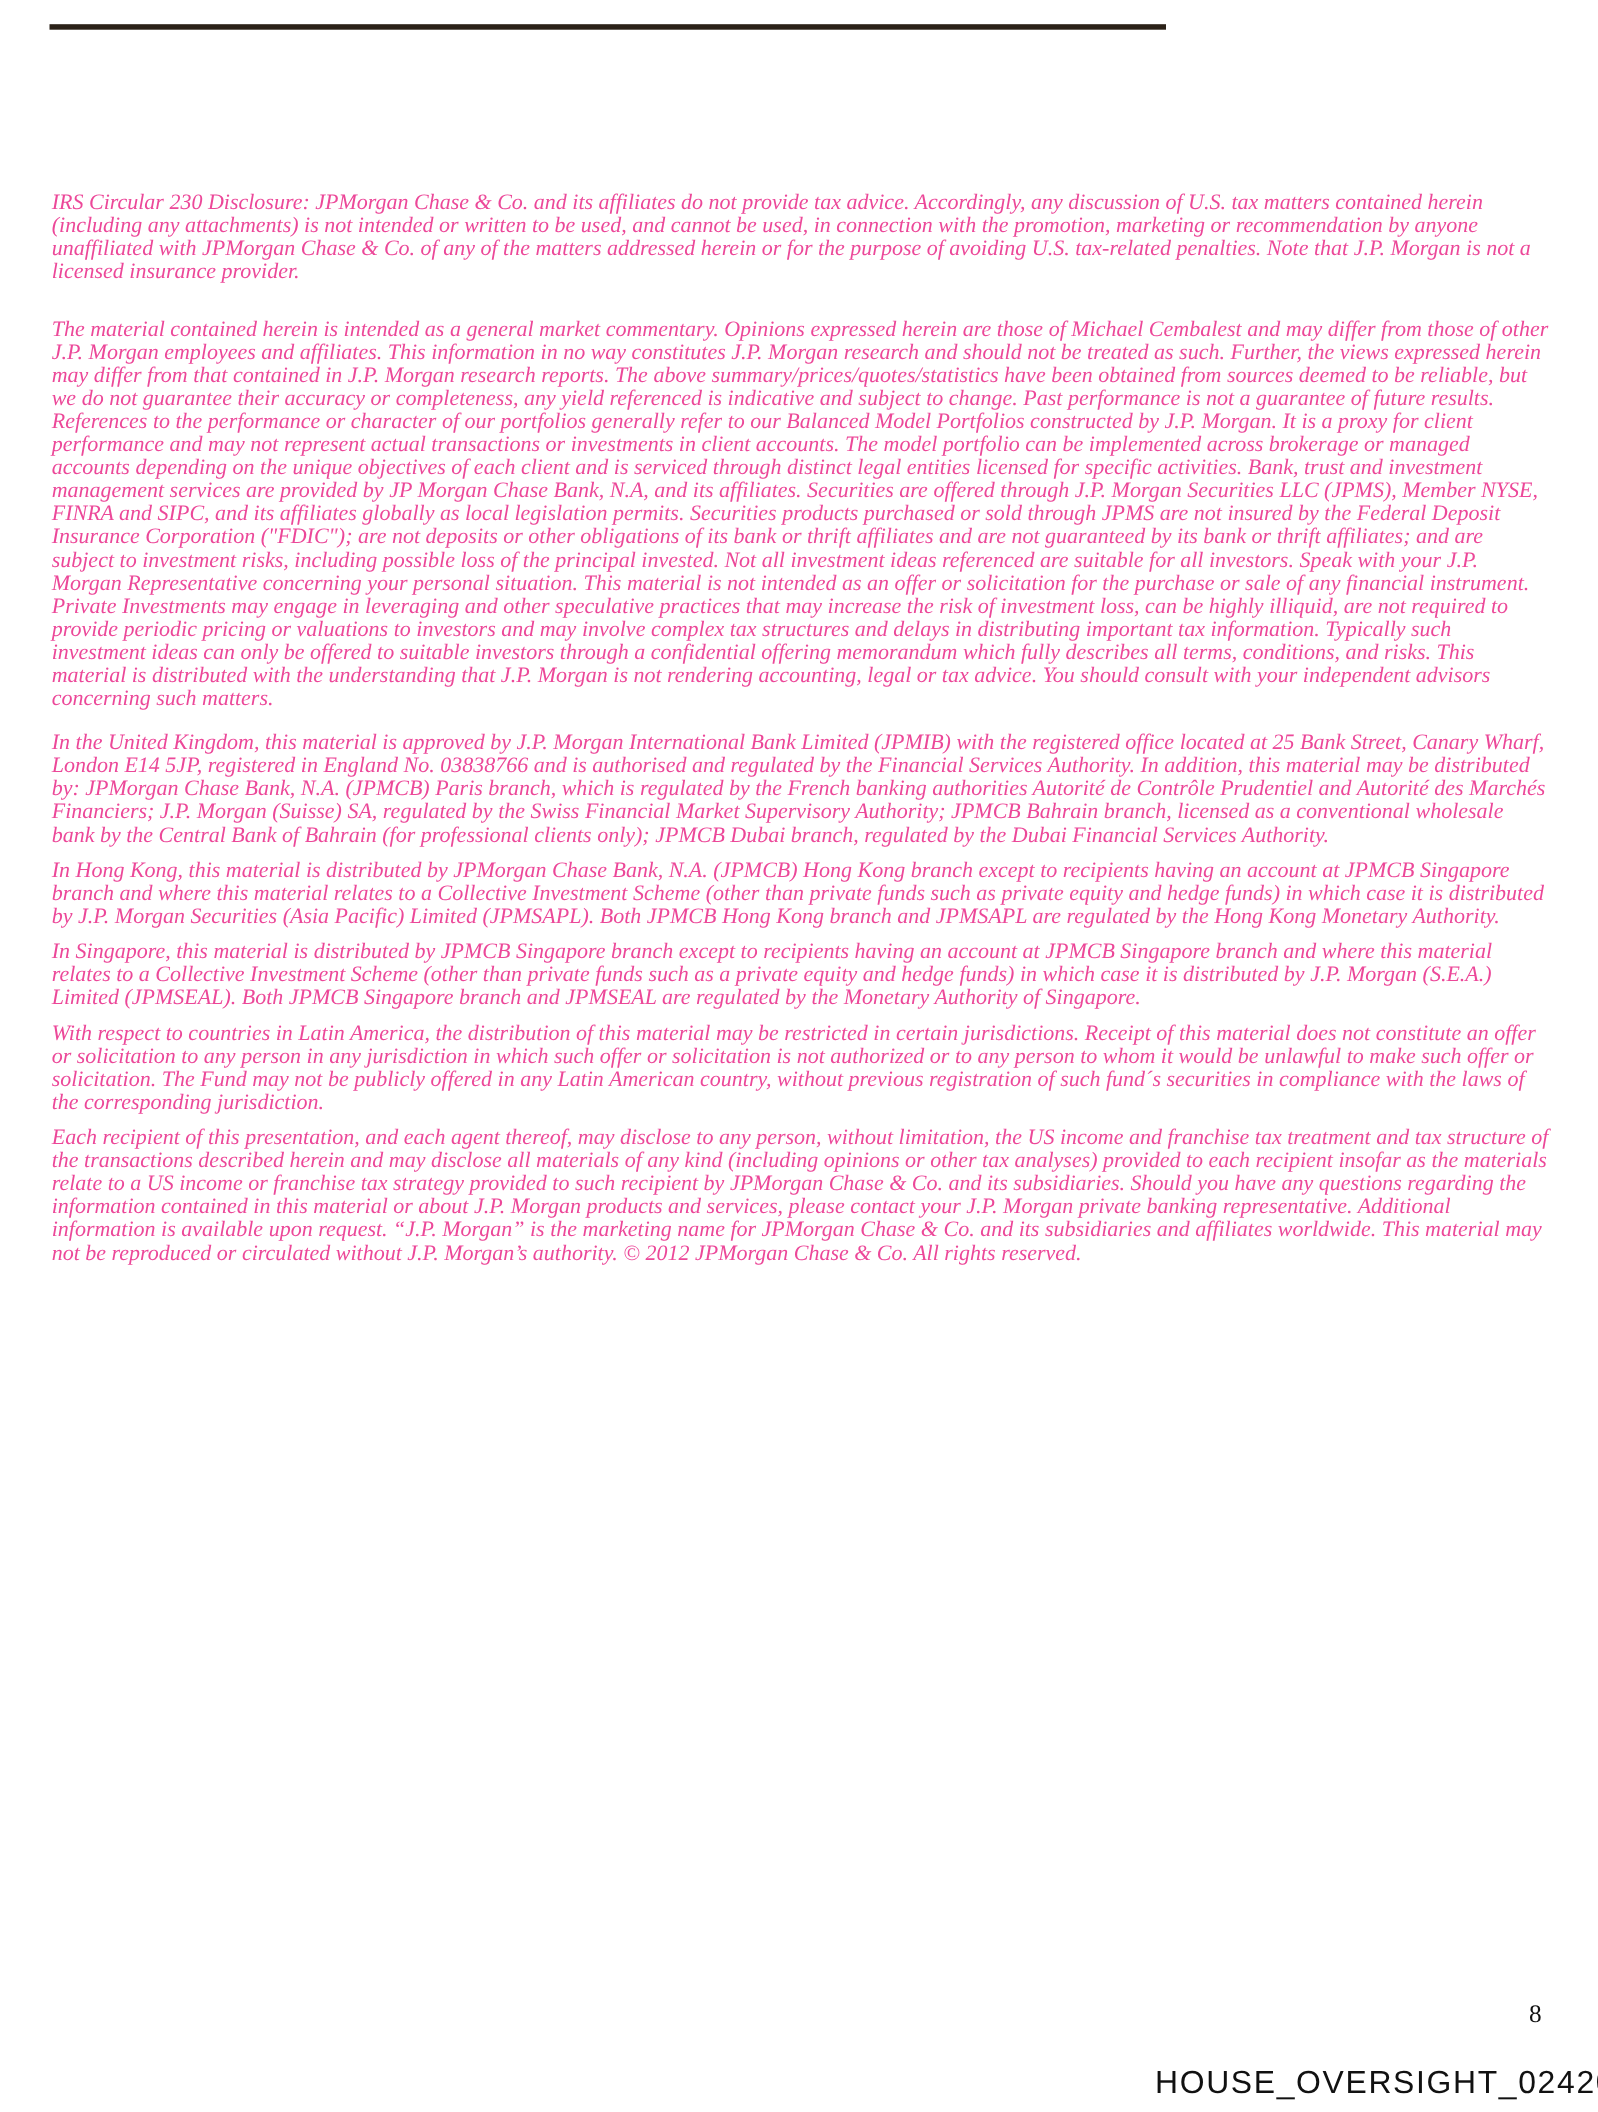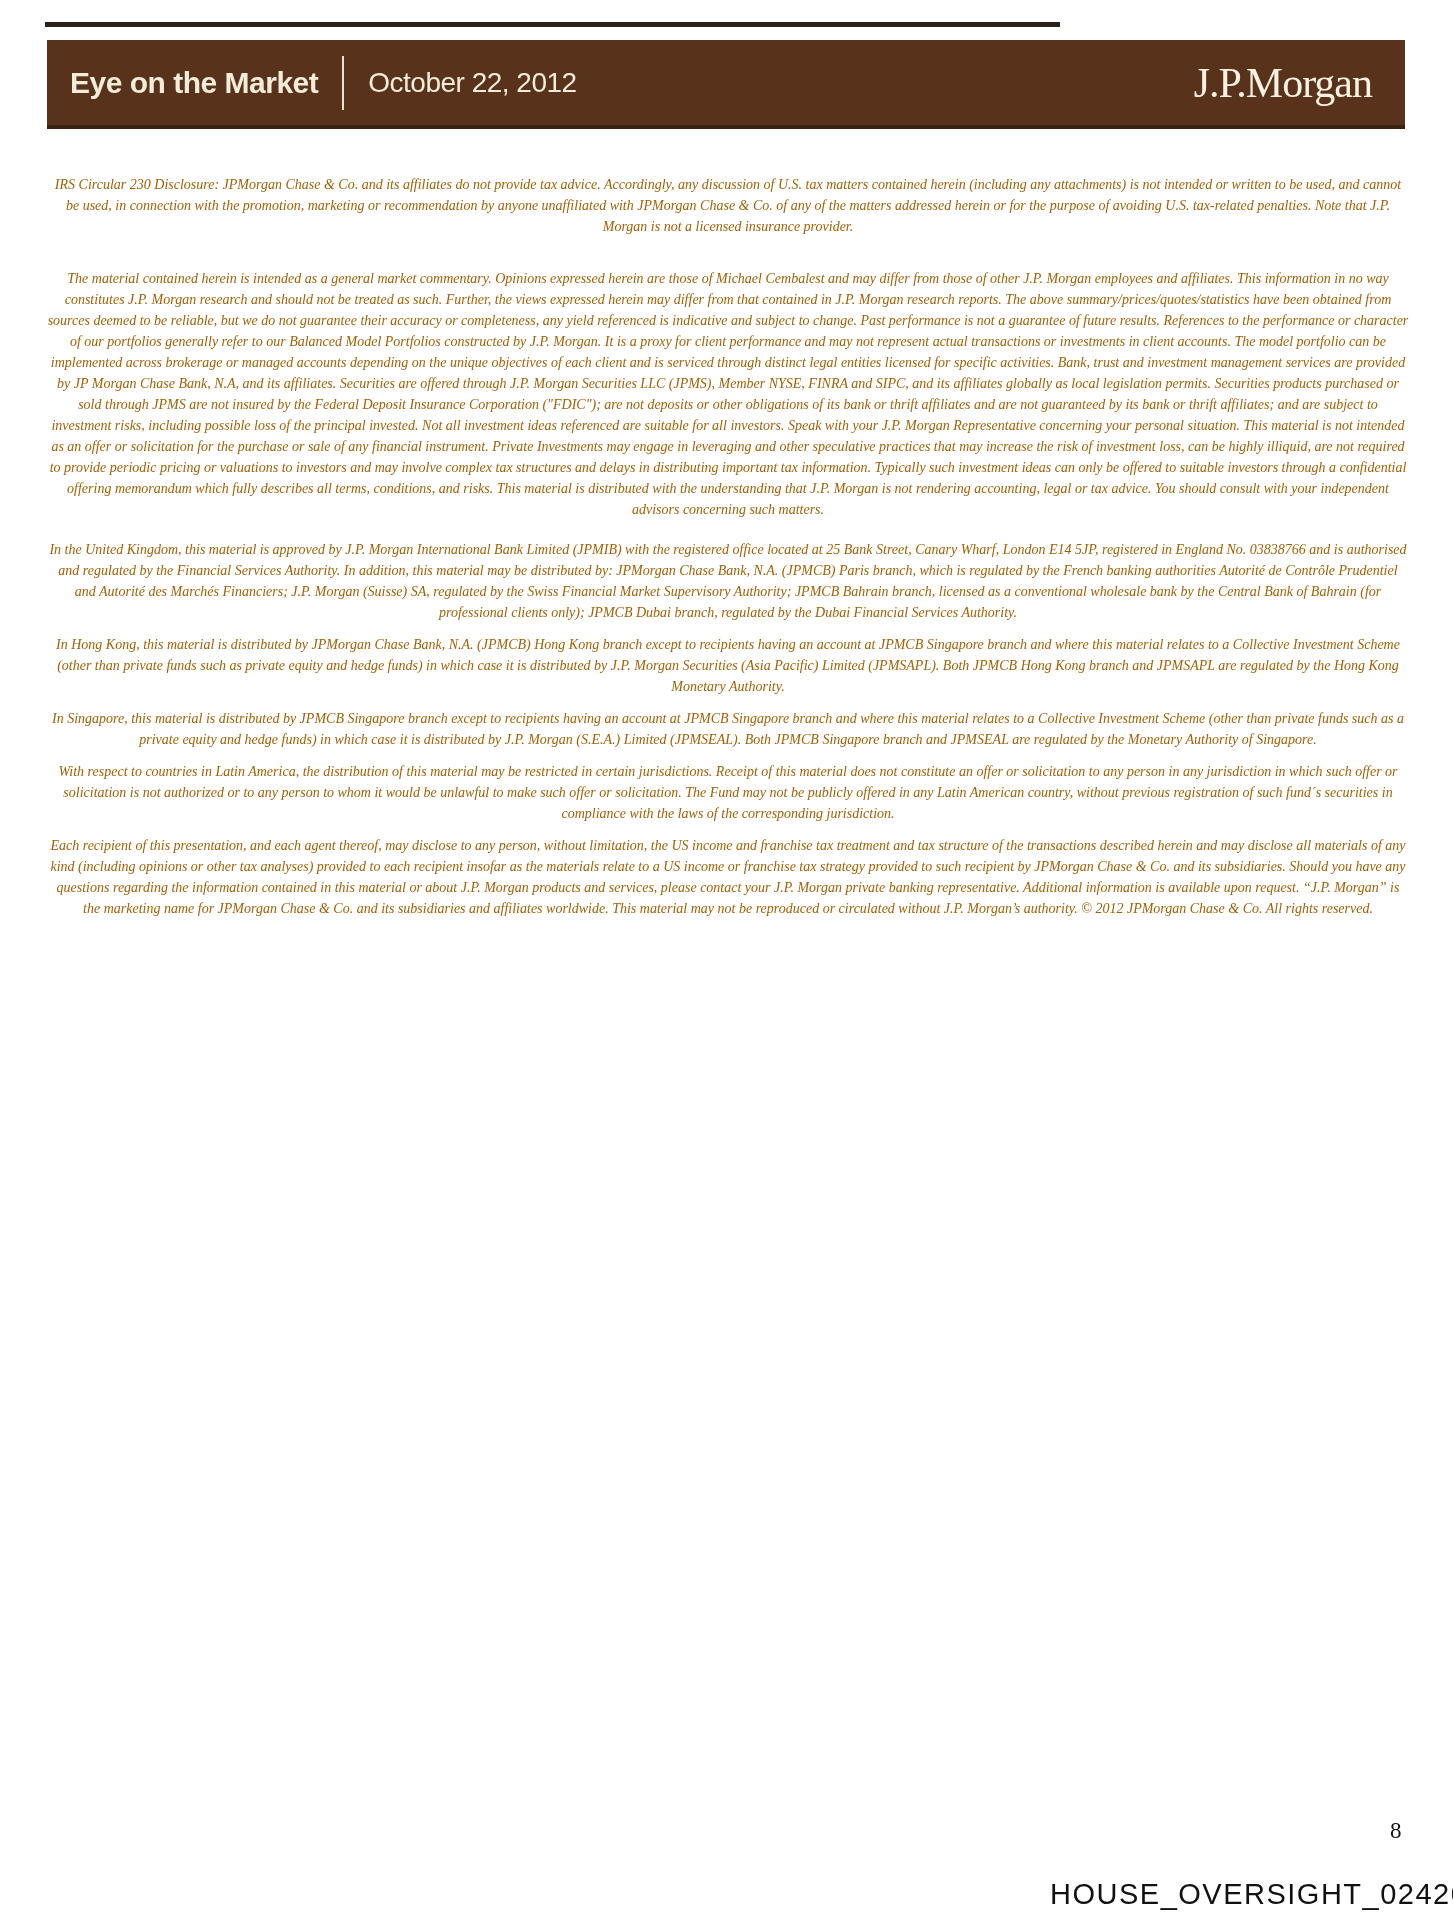--- a/index.html
+++ b/index.html
@@ -78,24 +78,24 @@
     color: #000000;
     white-space: nowrap;
   }
   .body-text {
     position: absolute;
     left: 47px;
     top: 174px;
     width: 1362px;
     font-family: "Liberation Serif", serif;
     font-style: italic;
-    font-size: 14px;
+    font-size: 20px;
     line-height: 21px;
-    color: #a16207;
-    text-align: center;
+    color: #ec4899;
+    text-align: left;
   }
   .body-text p {
     margin: 0 0 11px 0;
   }
   .body-text p.gap-xl { margin-bottom: 31px; }
   .body-text p.gap-lg { margin-bottom: 19px; }
   .page-number {
     position: absolute;
     left: 1390px;
     top: 1818px;
@@ -114,26 +114,20 @@
     white-space: nowrap;
   }
 </style>
 </head>
 <body>
 
 <div class="page">
 
   <div class="top-rule"></div>
 
-  <div class="header-bar">
-    <span class="brand">Eye on the Market</span>
-    <span class="header-sep"></span>
-    <span class="header-date">October 22, 2012</span>
-    <span class="logo">J.P.Morgan</span>
-  </div>
 
 
   <div class="body-text">
     <p class="gap-xl">IRS Circular 230 Disclosure: JPMorgan Chase &amp; Co. and its affiliates do not provide tax advice. Accordingly, any discussion of U.S. tax matters contained herein (including any attachments) is not intended or written to be used, and cannot be used, in connection with the promotion, marketing or recommendation by anyone unaffiliated with JPMorgan Chase &amp; Co. of any of the matters addressed herein or for the purpose of avoiding U.S. tax-related penalties. Note that J.P. Morgan is not a licensed insurance provider.</p>
     <p class="gap-lg">The material contained herein is intended as a general market commentary. Opinions expressed herein are those of Michael Cembalest and may differ from those of other J.P. Morgan employees and affiliates. This information in no way constitutes J.P. Morgan research and should not be treated as such. Further, the views expressed herein may differ from that contained in J.P. Morgan research reports. The above summary/prices/quotes/statistics have been obtained from sources deemed to be reliable, but we do not guarantee their accuracy or completeness, any yield referenced is indicative and subject to change. Past performance is not a guarantee of future results. References to the performance or character of our portfolios generally refer to our Balanced Model Portfolios constructed by J.P. Morgan. It is a proxy for client performance and may not represent actual transactions or investments in client accounts. The model portfolio can be implemented across brokerage or managed accounts depending on the unique objectives of each client and is serviced through distinct legal entities licensed for specific activities. Bank, trust and investment management services are provided by JP Morgan Chase Bank, N.A, and its affiliates. Securities are offered through J.P. Morgan Securities LLC (JPMS), Member NYSE, FINRA and SIPC, and its affiliates globally as local legislation permits. Securities products purchased or sold through JPMS are not insured by the Federal Deposit Insurance Corporation ("FDIC"); are not deposits or other obligations of its bank or thrift affiliates and are not guaranteed by its bank or thrift affiliates; and are subject to investment risks, including possible loss of the principal invested. Not all investment ideas referenced are suitable for all investors. Speak with your J.P. Morgan Representative concerning your personal situation. This material is not intended as an offer or solicitation for the purchase or sale of any financial instrument. Private Investments may engage in leveraging and other speculative practices that may increase the risk of investment loss, can be highly illiquid, are not required to provide periodic pricing or valuations to investors and may involve complex tax structures and delays in distributing important tax information. Typically such investment ideas can only be offered to suitable investors through a confidential offering memorandum which fully describes all terms, conditions, and risks.  This material is distributed with the understanding that J.P. Morgan is not rendering accounting, legal or tax advice. You should consult with your independent advisors concerning such matters.</p>
     <p>In the United Kingdom, this material is approved by J.P. Morgan International Bank Limited (JPMIB) with the registered office located at 25 Bank Street, Canary Wharf, London E14 5JP, registered in England No. 03838766 and is authorised and regulated by the Financial Services Authority. In addition, this material may be distributed by: JPMorgan Chase Bank, N.A. (JPMCB) Paris branch, which is regulated by the French banking authorities Autorité de Contrôle Prudentiel and Autorité des Marchés Financiers; J.P. Morgan (Suisse) SA, regulated by the Swiss Financial Market Supervisory Authority; JPMCB Bahrain branch, licensed as a conventional wholesale bank by the Central Bank of Bahrain (for professional clients only); JPMCB Dubai branch, regulated by the Dubai Financial Services Authority.</p>
     <p>In Hong Kong, this material is distributed by JPMorgan Chase Bank, N.A. (JPMCB) Hong Kong branch except to recipients having an account at JPMCB Singapore branch and where this material relates to a Collective Investment Scheme (other than private funds such as private equity and hedge funds) in which case it is distributed by J.P. Morgan Securities (Asia Pacific) Limited (JPMSAPL).  Both JPMCB Hong Kong branch and JPMSAPL are regulated by the Hong Kong Monetary Authority.</p>
     <p>In Singapore, this material is distributed by JPMCB Singapore branch except to recipients having an account at JPMCB Singapore branch and where this material relates to a Collective Investment Scheme (other than private funds such as a private equity and hedge funds) in which case it is distributed by J.P. Morgan (S.E.A.) Limited (JPMSEAL). Both JPMCB Singapore branch and JPMSEAL are regulated by the Monetary Authority of Singapore.</p>
     <p>With respect to countries in Latin America, the distribution of this material may be restricted in certain jurisdictions. Receipt of this material does not constitute an offer or solicitation to any person in any jurisdiction in which such offer or solicitation is not authorized or to any person to whom it would be unlawful to make such offer or solicitation.  The Fund may not be publicly offered in any Latin American country, without previous registration of such fund´s securities in compliance with the laws of the corresponding jurisdiction.</p>
     <p>Each recipient of this presentation, and each agent thereof, may disclose to any person, without limitation, the US income and franchise tax treatment and tax structure of the transactions described herein and may disclose all materials of any kind (including opinions or other tax analyses) provided to each recipient insofar as the materials relate to a US income or franchise tax strategy provided to such recipient by JPMorgan Chase &amp; Co. and its subsidiaries.   Should you have any questions regarding the information contained in this material or about J.P. Morgan products and services, please contact your J.P. Morgan private banking representative. Additional information is available upon request. “J.P. Morgan” is the marketing name for JPMorgan Chase &amp; Co. and its subsidiaries and affiliates worldwide. This material may not be reproduced or circulated without J.P. Morgan’s authority. © 2012 JPMorgan Chase &amp; Co. All rights reserved.</p>

